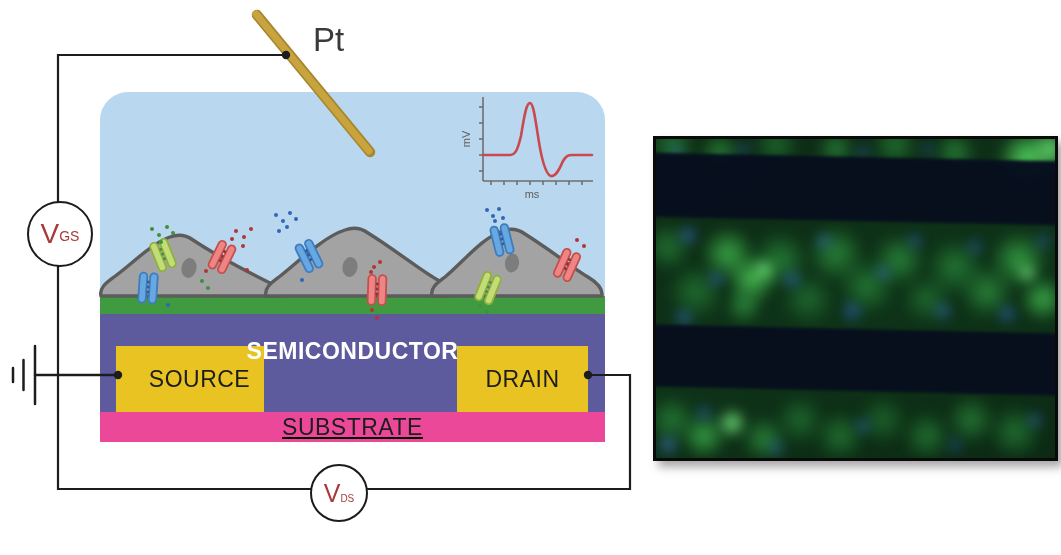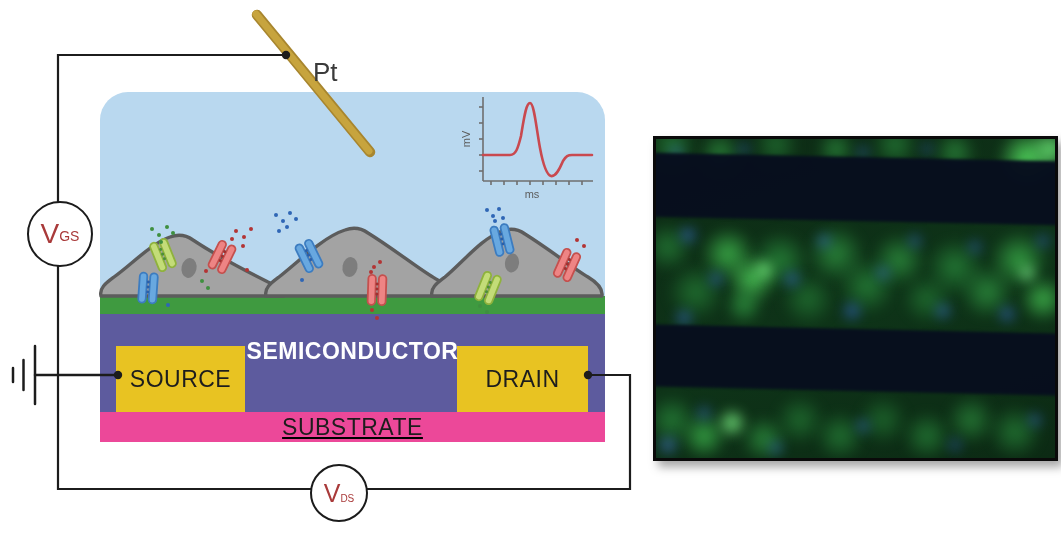--- a/index.html
+++ b/index.html
@@ -8,21 +8,21 @@
 
   
   .layer{position:absolute;}
   .electrolyte{left:100px;top:92px;width:505px;height:204px;
                background:#b9d8ef;border-radius:28px 28px 0 0;}
   .green-film{left:100px;top:296px;width:505px;height:18px;background:#3f9a40;}
   .semiconductor{left:100px;top:314px;width:505px;height:98px;background:#5d5b9e;}
   .substrate{left:100px;top:412px;width:505px;height:30px;background:#ec4899;
              display:flex;align-items:center;justify-content:center;text-decoration:underline;}
   .electrode{position:absolute;background:#e8c322;display:flex;align-items:center;justify-content:center;}
-  .source-box{left:116px;top:346px;width:129px;height:66px;}
+  .source-box{left:116px;top:346px;width:129px;height:66px;padding-left:19px;}
   .drain-box{left:457px;top:346px;width:131px;height:66px;text-align:right;}
   .layer-label{color:#1d1d1d;font-size:23px;font-weight:500;letter-spacing:.5px;}
   .semi-label{position:absolute;left:100px;top:338px;width:505px;text-align:center;
               color:#ffffff;font-size:23px;font-weight:700;letter-spacing:.5px;}
 
   
   .inset-svg{position:absolute;left:458px;top:88px;}
 
   
   .overlay{position:absolute;left:0;top:0;z-index:6;pointer-events:none;}
@@ -40,21 +40,21 @@
   
   .vcircle{position:absolute;background:#ffffff;border:2.6px solid #1b1b1b;border-radius:50%;
            display:flex;align-items:center;justify-content:center;z-index:8;}
   .vgs{left:27px;top:201px;width:62px;height:62px;}
   .vds{left:310px;top:464px;width:54px;height:54px;}
   .vmain{color:#a93a3a;font-size:28px;line-height:1;}
   .vds .vmain{font-size:25px;}
   .vsub{color:#a93a3a;font-size:14px;line-height:1;margin-top:4px;}
   .vds .vsub{font-size:10px;margin-top:11px;}
 
-  .pt-label{position:absolute;left:313px;top:21px;font-size:26px;color:#3a3a3a;z-index:7;margin-top:36px;}
+  .pt-label{position:absolute;left:313px;top:21px;font-size:33px;color:#3a3a3a;z-index:7;}
 
   
   .micrograph{position:absolute;left:653px;top:136px;width:399px;height:319px;
               background:linear-gradient(160deg,#0d2b15,#0e3318 55%,#0c2a14);
               border:3px solid #0a0a0a;overflow:hidden;
               box-shadow:5px 6px 9px rgba(0,0,0,.35);}
   .blob{position:absolute;border-radius:50%;filter:blur(6px);}
   .band{position:absolute;left:-2%;width:104%;filter:blur(1.5px);opacity:.97;}
 </style>
 </head>

